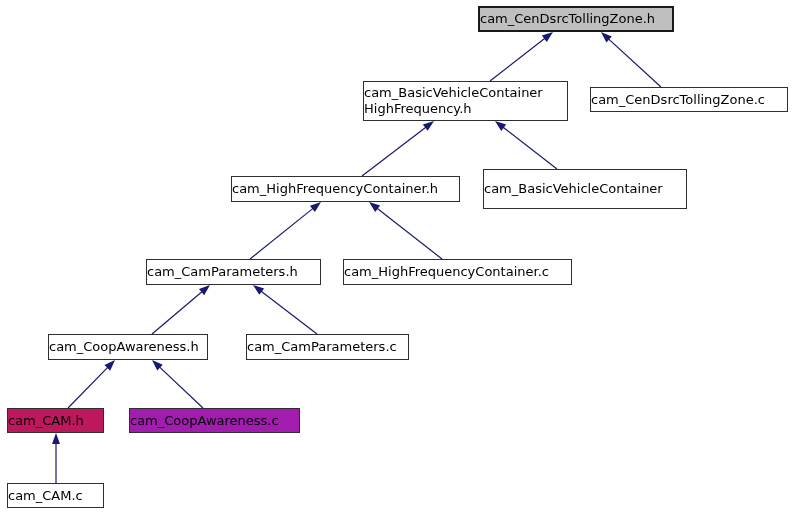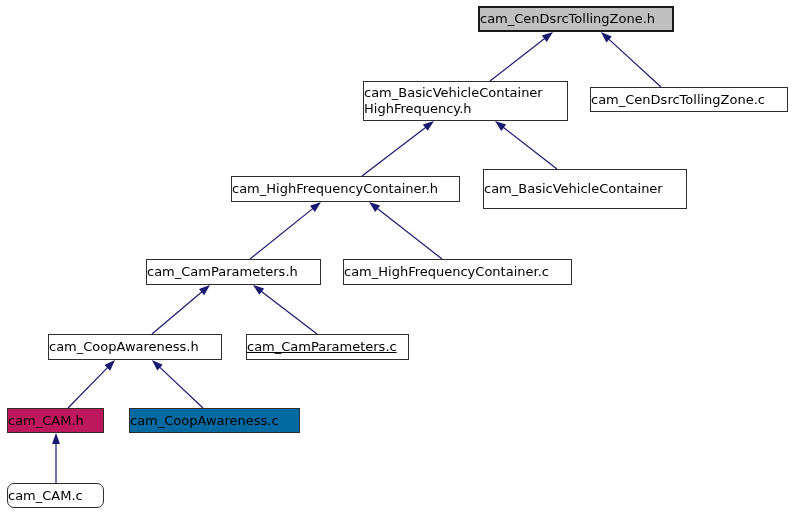--- a/index.html
+++ b/index.html
@@ -113,29 +113,29 @@
       </div>
       <div class="graph-node" style="left: 483px; top: 169px; width: 204px; height: 40px; background: rgb(255, 255, 255); border-color: rgb(46, 46, 46);">
         <span class="node-line">cam_BasicVehicleContainer</span>
       </div>
       <div class="graph-node" style="left: 146px; top: 259px; width: 175px; height: 26px; background: rgb(255, 255, 255); border-color: rgb(46, 46, 46);">
         <span class="node-line">cam_CamParameters.h</span>
       </div>
       <div class="graph-node" style="left: 343px; top: 259px; width: 229px; height: 26px; background: rgb(255, 255, 255); border-color: rgb(46, 46, 46);">
         <span class="node-line">cam_HighFrequencyContainer.c</span>
       </div>
-      <div class="graph-node" style="left: 48px; top: 334px; width: 174px; height: 26px; background: rgb(255, 255, 255); border-color: rgb(46, 46, 46);">
+      <div class="graph-node" style="left: 48px; top: 334px; width: 160px; height: 26px; background: rgb(255, 255, 255); border-color: rgb(46, 46, 46);">
         <span class="node-line">cam_CoopAwareness.h</span>
       </div>
-      <div class="graph-node" style="left: 246px; top: 334px; width: 163px; height: 26px; background: rgb(255, 255, 255); border-color: rgb(46, 46, 46); text-decoration: underline;">
+      <div class="graph-node" style="left: 246px; top: 334px; width: 163px; height: 26px; background: rgb(255, 255, 255); border-color: rgb(46, 46, 46);">
         <span class="node-line">cam_CamParameters.c</span>
       </div>
       <div class="graph-node" style="left: 7px; top: 408px; width: 97px; height: 25px; background: #be185d; border-color: rgb(46, 46, 46);">
         <span class="node-line">cam_CAM.h</span>
       </div>
-      <div class="graph-node" style="left: 129px; top: 408px; width: 171px; height: 25px; background: #0369a1; border-color: rgb(46, 46, 46);">
+      <div class="graph-node" style="left: 129px; top: 408px; width: 171px; height: 25px; background: #a21caf; border-color: rgb(46, 46, 46);">
         <span class="node-line">cam_CoopAwareness.c</span>
       </div>
-      <div class="graph-node" style="left: 7px; top: 483px; width: 97px; height: 25px; background: rgb(255, 255, 255); border-color: rgb(46, 46, 46); border-radius: 7px;">
+      <div class="graph-node" style="left: 7px; top: 483px; width: 97px; height: 25px; background: rgb(255, 255, 255); border-color: rgb(46, 46, 46);">
         <span class="node-line">cam_CAM.c</span>
       </div>
     </div>
 </div>
 
 </body></html>

